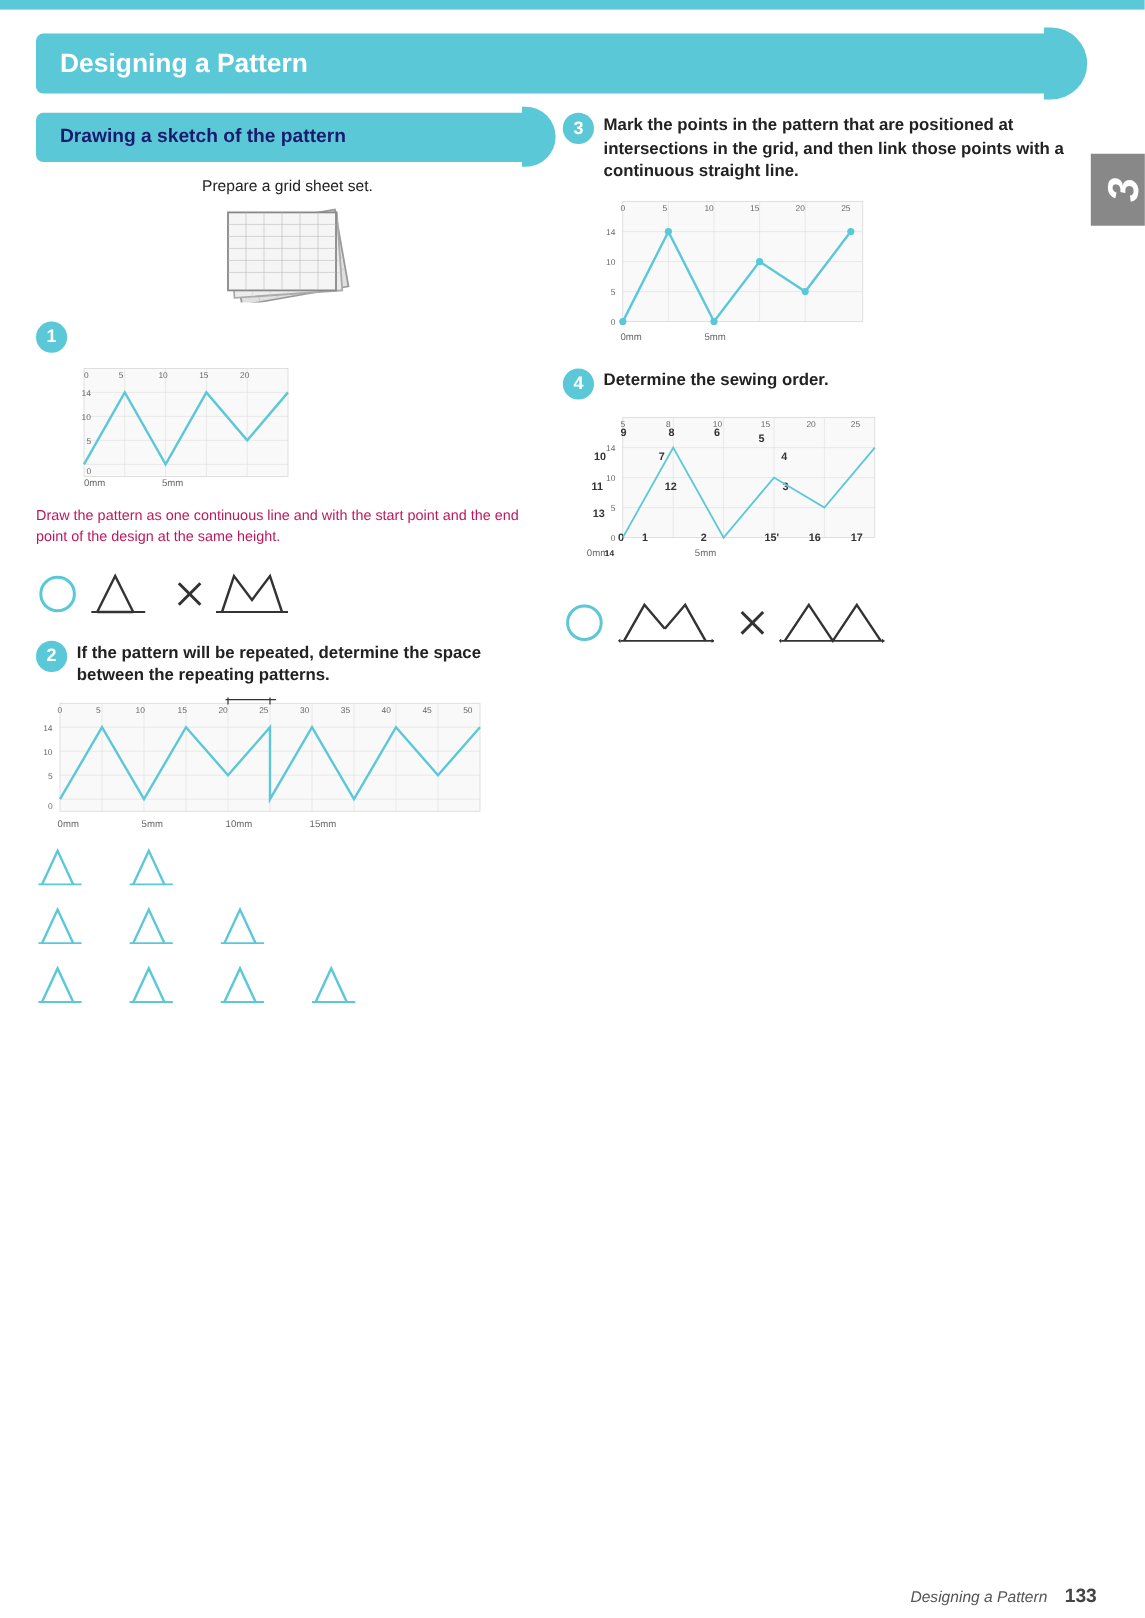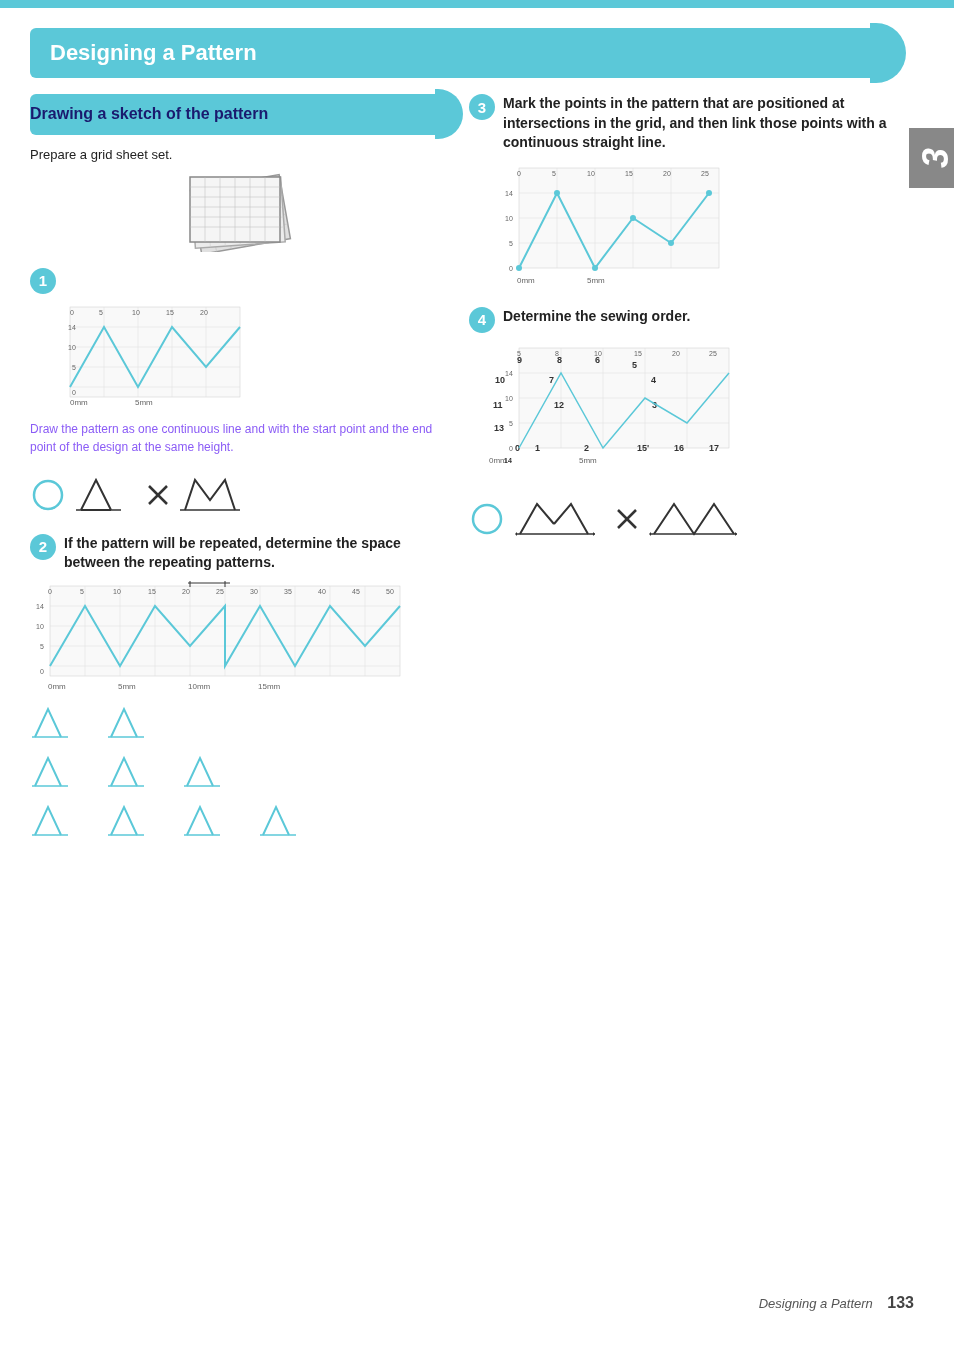--- a/index.html
+++ b/index.html
@@ -95,21 +95,21 @@
       flex: 1;
       max-width: 440px;
     }
 
     .right-col {
       flex: 1;
     }
 
     .subsection-header {
       background: #5bc8d8;
-      padding: 10px 0;
+      padding: 10px 20px;
       border-radius: 6px 6px 6px 6px;
       margin-bottom: 12px;
       display: flex;
       align-items: center;
       justify-content: space-between;
       position: relative;
     }
 
     .subsection-header h2 {
       color: #1a1a6e;
@@ -153,31 +153,32 @@
 
     .step-text {
       font-size: 14px;
       font-weight: bold;
       line-height: 1.4;
     }
 
     .prepare-text {
       font-size: 13px;
       margin-bottom: 10px;
+      text-align: center;
     }
 
     svg text {
       font-family: Arial, sans-serif;
     }
 
     .body-text {
       font-size: 12px;
       line-height: 1.5;
       margin: 8px 0;
-      color: #8b5cf6;
+      color: #be185d;
     }
 
     
     .pattern-icons {
       display: flex;
       align-items: center;
       gap: 10px;
       margin: 14px 0;
     }
 
@@ -190,21 +191,21 @@
       margin: 8px 0;
     }
 
     .repeat-row {
       display: flex;
       gap: 6px;
     }
 
     .page-footer {
       position: absolute;
-      bottom: 36px;
+      bottom: 8px;
       right: 40px;
       font-size: 13px;
       color: #444;
       font-style: italic;
     }
 
     .footer-num {
       font-style: normal;
       font-weight: bold;
       font-size: 16px;

